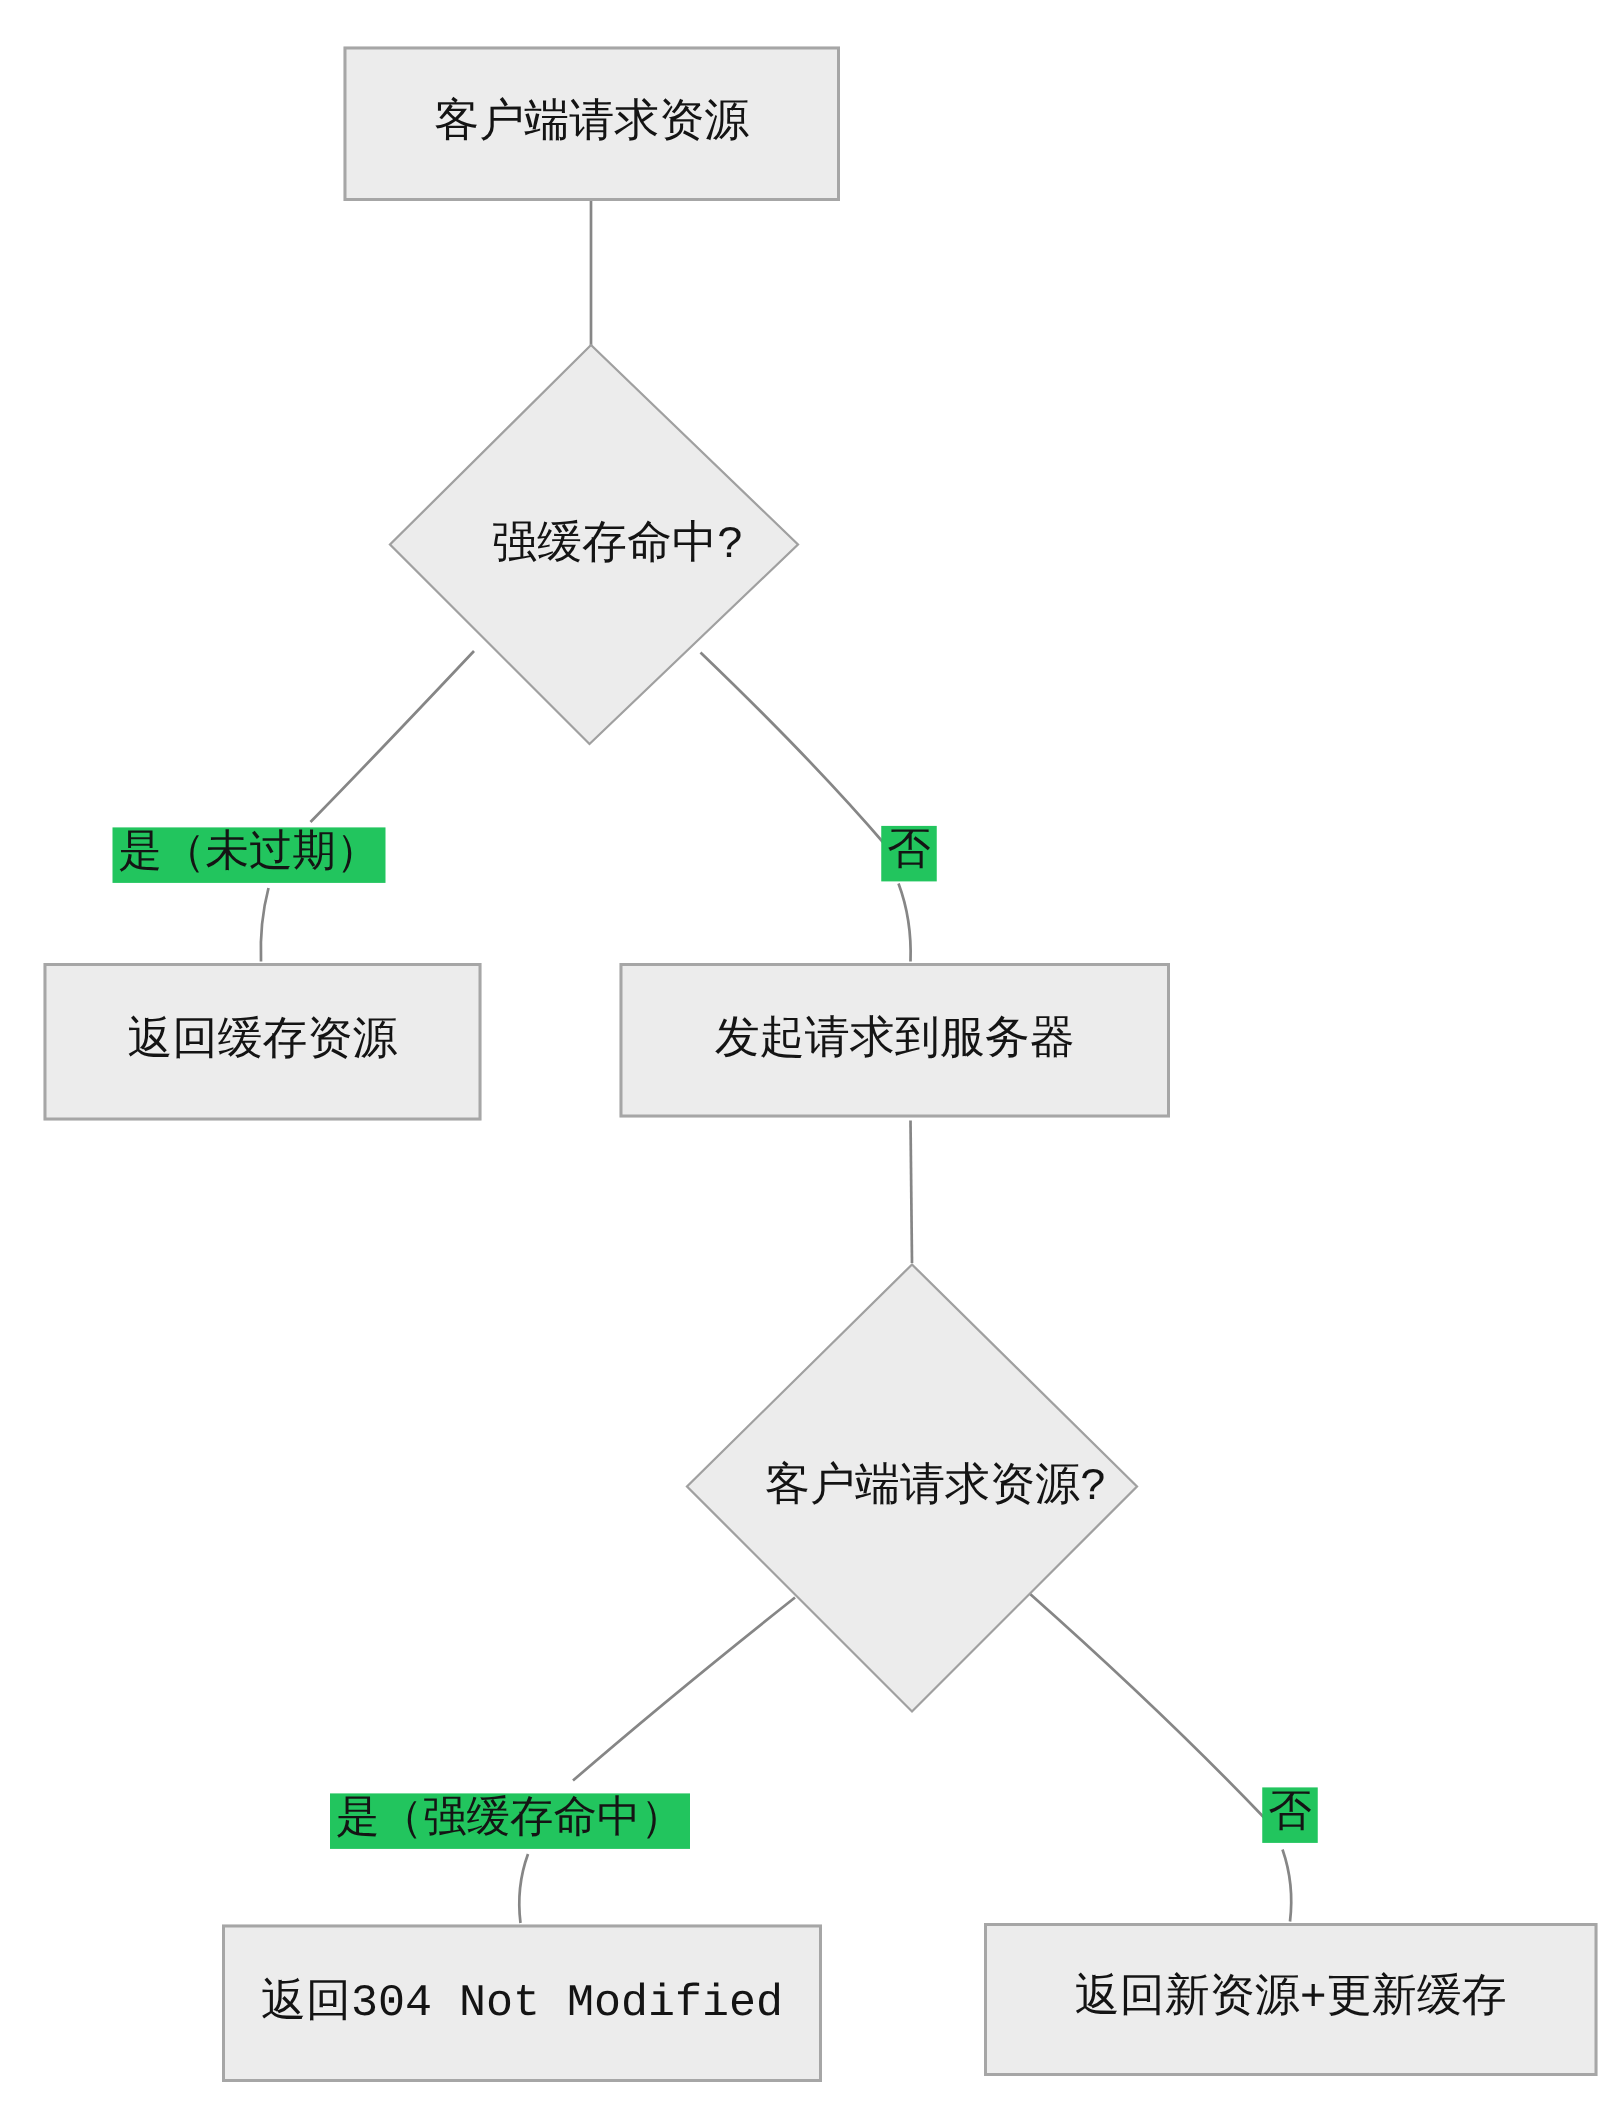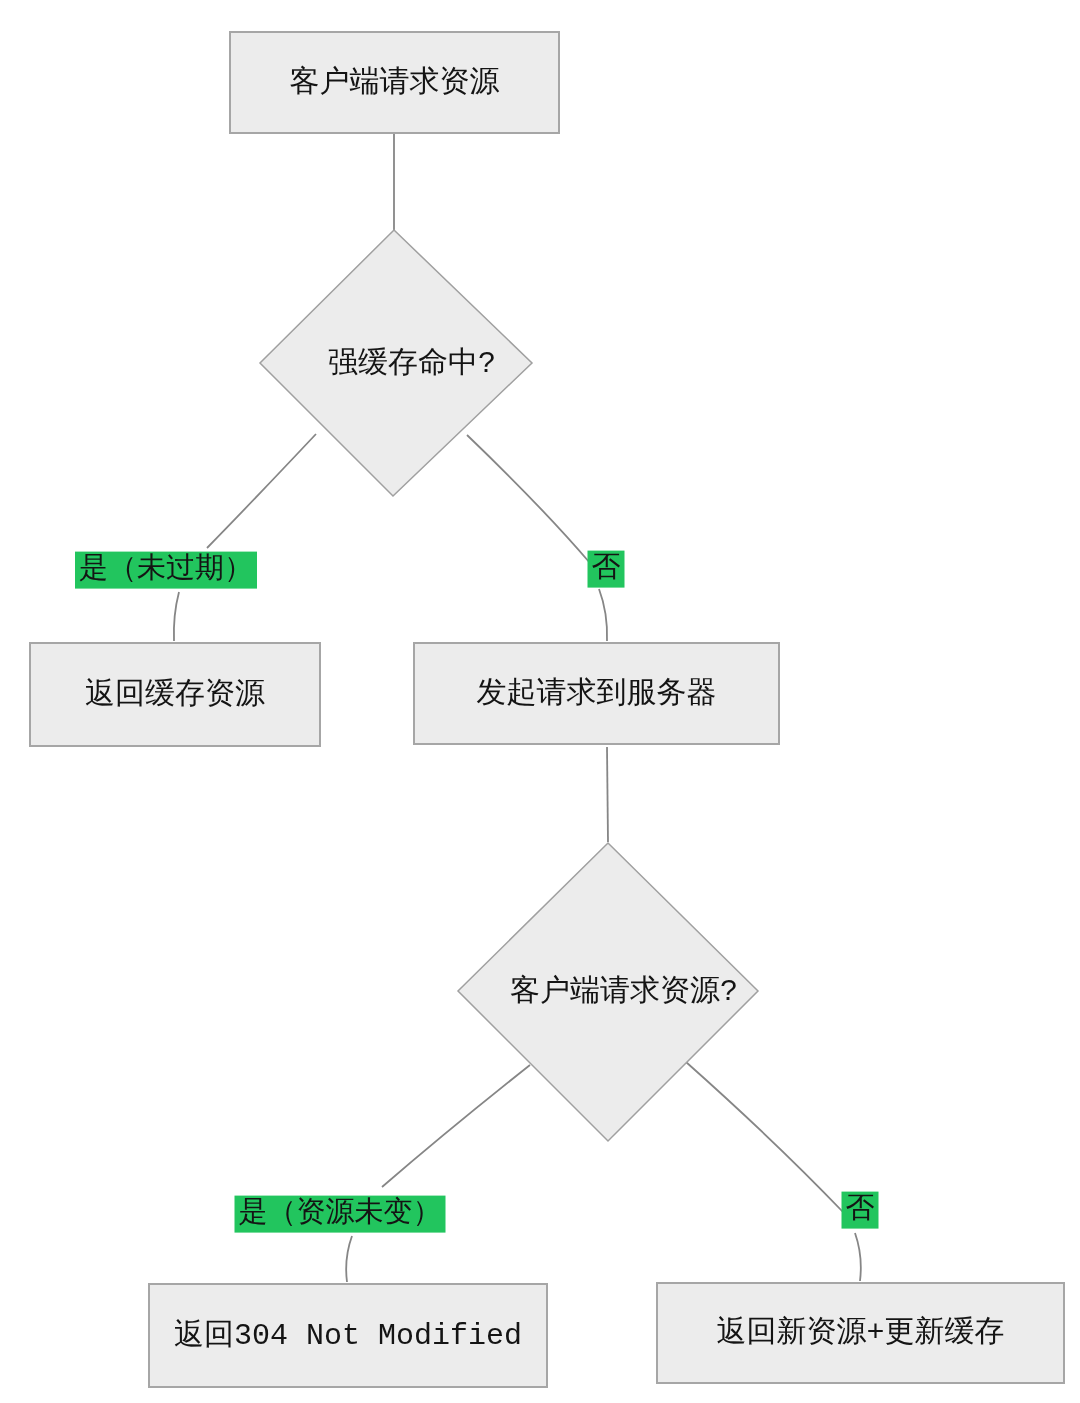--- a/index.html
+++ b/index.html
@@ -111,17 +111,17 @@
   <div class="node-rect node-g">返回新资源+更新缓存</div>
 
   <div class="diamond-label dlabel-b">强缓存命中?</div>
 
   <div class="diamond-label dlabel-e">客户端请求资源?</div>
 
   <div class="edge-label elabel-1">是（未过期）</div>
 
   <div class="edge-label elabel-2">否</div>
 
-  <div class="edge-label elabel-3">是（资源未变）</div>
+  <div class="edge-label elabel-3">是（强缓存命中）</div>
 
   <div class="edge-label elabel-4">否</div>
 
 </div>
 
 </body></html>

